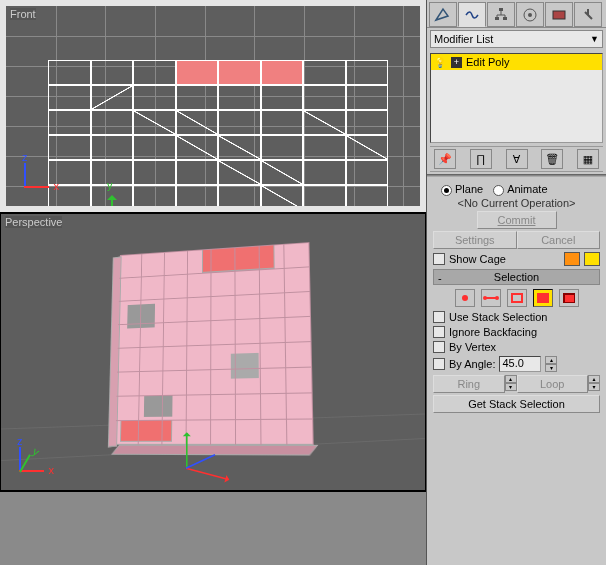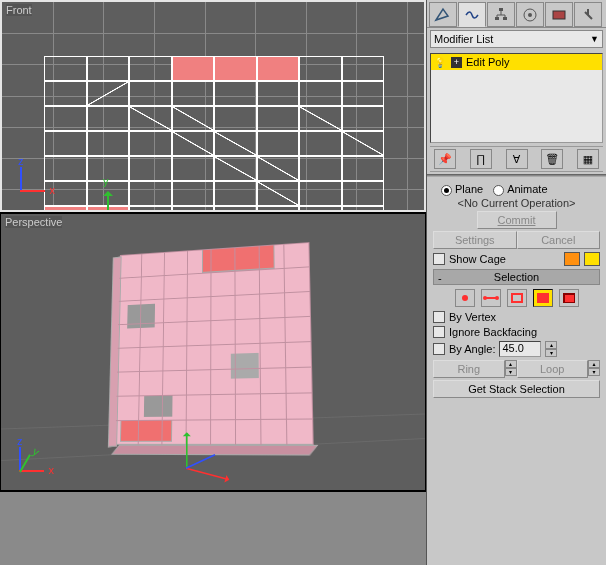--- a/index.html
+++ b/index.html
@@ -2,21 +2,21 @@
 <html><head>
 <meta charset="utf-8">
 <style>
   * { box-sizing: border-box; margin: 0; padding: 0; font-family: Tahoma, sans-serif; font-size: 11px; }
   html, body { width: 606px; height: 565px; background: #8a8a8a; overflow: hidden; }
   .main { display: flex; width: 100%; height: 100%; }
   .viewports { width: 426px; height: 100%; display: flex; flex-direction: column; }
   .sidebar { width: 180px; height: 100%; background: #c8c8c8; border-left: 1px solid #555; display: flex; flex-direction: column; }
 
   .vp { position: relative; border: 1px solid #000; background: #5e5e5e; overflow: hidden; }
-  .vp-front { height: 212px; border: 2px solid #e5e5e5; }
+  .vp-front { height: 212px; border: 6px solid #e5e5e5; }
   .vp-persp { height: 280px; border-top: 2px solid #000; border-bottom: 2px solid #000; border-left:1px solid #000; border-right:1px solid #000; }
   .vp-label { position: absolute; top: 2px; left: 4px; color: #ccc; font-size: 11px; background: rgba(0,0,0,0.1); }
 
   .axis { position: absolute; bottom: 8px; left: 8px; width: 40px; height: 40px; }
   .axis .z { position: absolute; left: 10px; bottom: 10px; width: 2px; height: 25px; background: #3050ff; }
   .axis .z::after { content: 'z'; position: absolute; top: -12px; left: -2px; color: #3050ff; }
   .axis .x { position: absolute; left: 10px; bottom: 10px; height: 2px; width: 25px; background: #ff3030; }
   .axis .x::after { content: 'x'; position: absolute; right: -10px; top: -6px; color: #ff3030; }
   .axis .y { position: absolute; left: 10px; bottom: 10px; width: 2px; height: 20px; background: #30c030; transform: rotate(30deg); transform-origin: bottom; }
   .axis .y::after { content: 'y'; position: absolute; top: -12px; left: 2px; color: #30c030; }
@@ -380,25 +380,29 @@
         <div class="si active">
             <span class="dot-poly"></span>
           </div>
         <div class="si">
             <span class="dot-elem"></span>
           </div>
       </div>
 
       <div class="chk-row">
           <span class="chk"></span>
-          <span>By Vertex</span>
+          <span>Use Stack Selection</span>
         </div>
       <div class="chk-row">
           <span class="chk"></span>
           <span>Ignore Backfacing</span>
+        </div>
+      <div class="chk-row">
+          <span class="chk"></span>
+          <span>By Vertex</span>
         </div>
       <div class="chk-row">
         <span class="chk"></span>
         <span>By Angle:</span>
         <span class="num-input">45.0</span>
         <span class="spinner">
             <div>▴</div>
             <div>▾</div>
           </span>
       </div>

